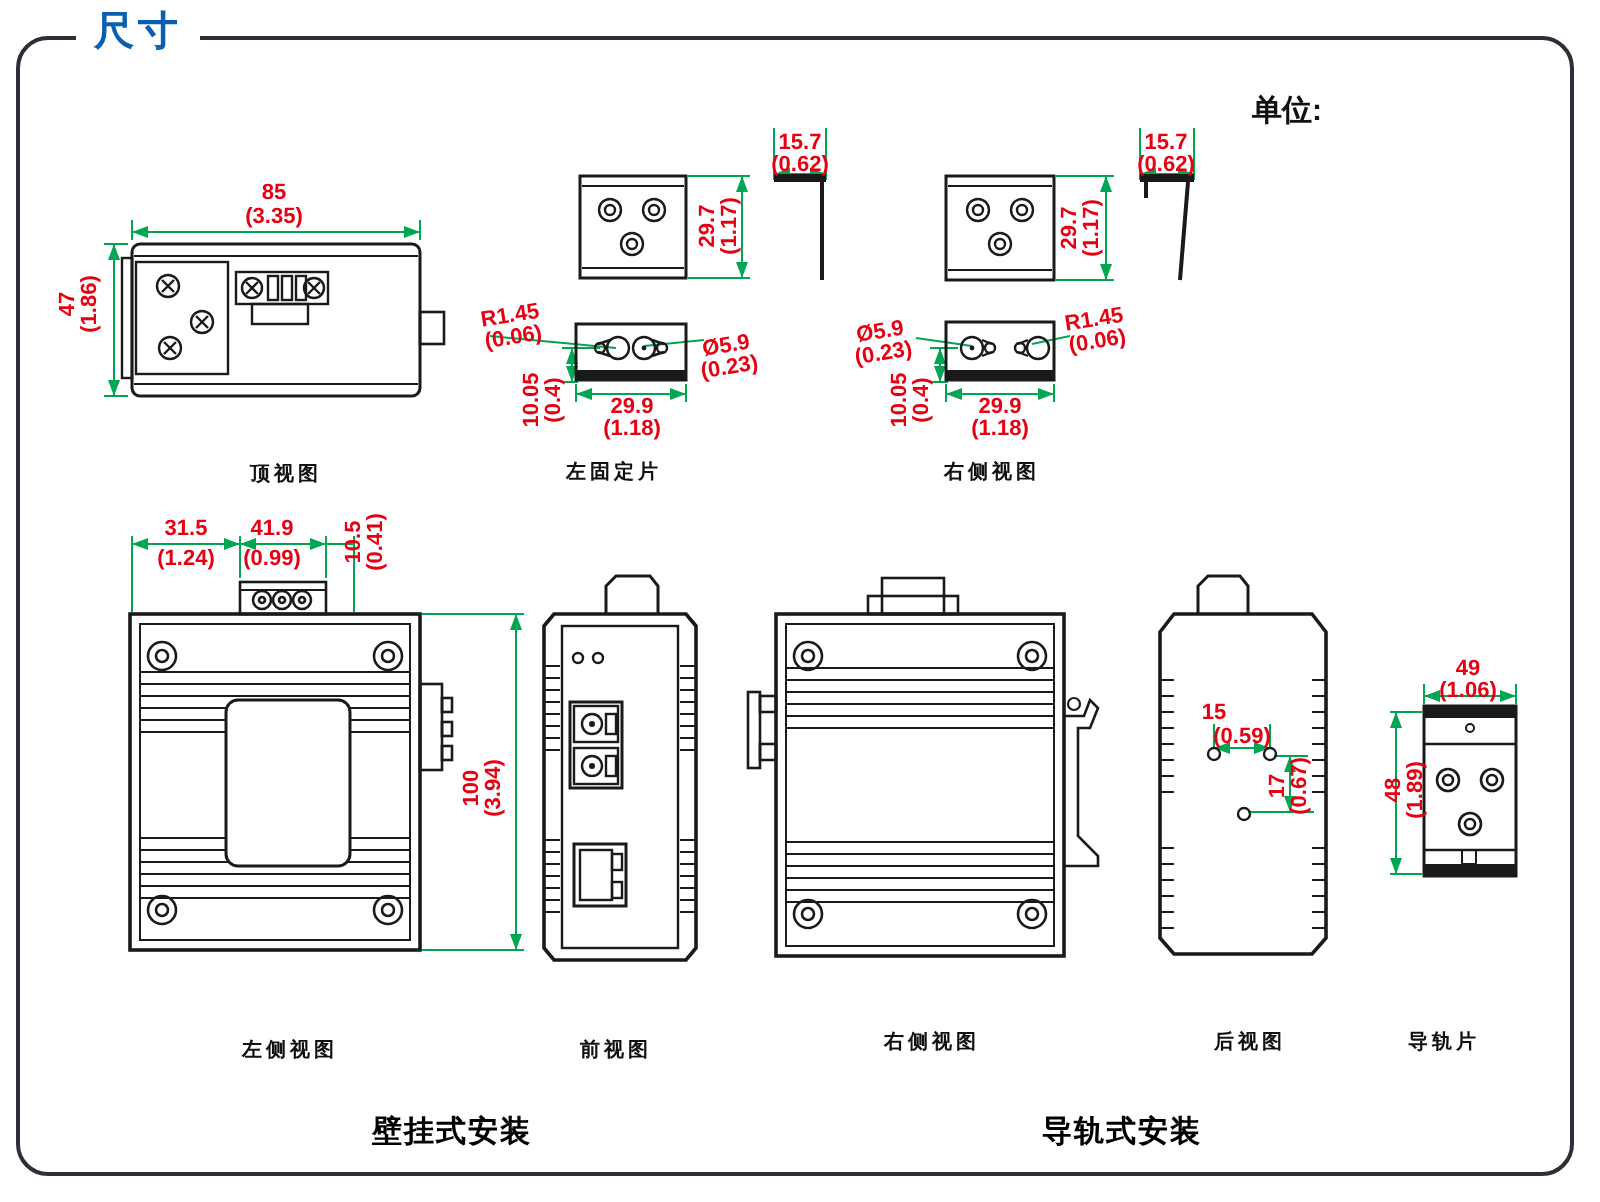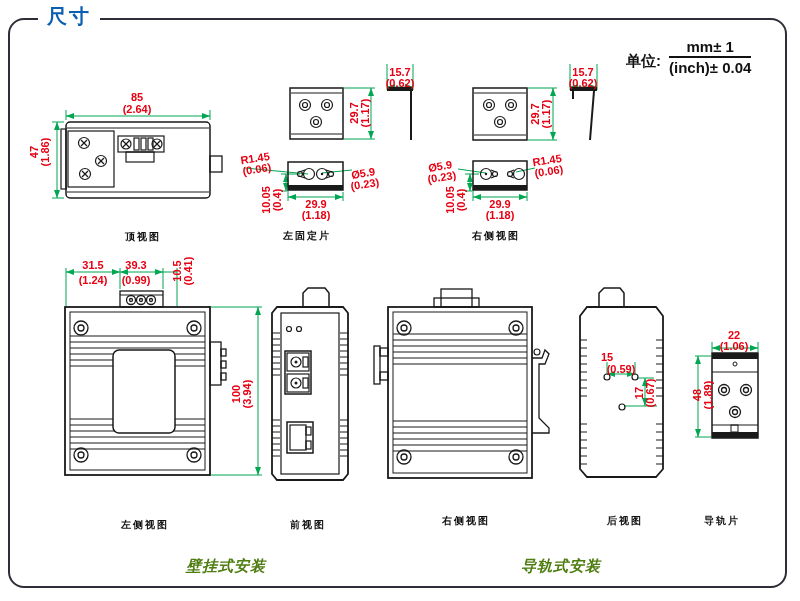--- a/index.html
+++ b/index.html
@@ -17,33 +17,33 @@
   .u-den{display:block;padding-top:1px;}
   svg{position:absolute;left:0;top:0;z-index:1;}
   .dim{position:absolute;z-index:3;color:#e60012;font-weight:bold;font-size:11px;
        line-height:11px;text-align:center;white-space:nowrap;
        transform:translate(-50%,-50%);}
   .dim div{line-height:11px;}
   .rot{transform:translate(-50%,-50%) rotate(-90deg);}
   .slant{transform:translate(-50%,-50%) rotate(-9deg);}
   .vlabel{position:absolute;z-index:3;color:#111;font-weight:bold;font-size:10px;
           letter-spacing:2px;white-space:nowrap;transform:translate(-50%,-50%);}
-  .slabel{position:absolute;z-index:3;color:#4d7c0f;font-weight:bold;font-size:15px;
-          letter-spacing:1px;white-space:nowrap;transform:translate(-50%,-50%);font-style:italic;}
+  .slabel{position:absolute;z-index:3;color:#000000;font-weight:bold;font-size:15px;
+          letter-spacing:1px;white-space:nowrap;transform:translate(-50%,-50%);}
 </style>
 </head>
 <body>
 
 <div class="stage">
 
   <div class="frame"></div>
   <div class="title">尺寸</div>
 
   <div class="units">
-    <span class="u-label">单位:</span><span class="u-frac"><span class="u-num">mm± 1</span><span class="u-den">(inch)± 0.04</span></span>
+    <span class="u-label">单位:</span>
   </div>
 
   <svg width="800" height="601" viewBox="0 0 800 601">
     <defs>
       <marker id="aE" markerUnits="userSpaceOnUse" markerWidth="10" markerHeight="8" refX="8" refY="3" orient="auto">
           <path d="M0,0L8,3L0,6Z" fill="#00a651"></path>
         </marker>
       <marker id="aS" markerUnits="userSpaceOnUse" markerWidth="10" markerHeight="8" refX="8" refY="3" orient="auto-start-reverse">
           <path d="M0,0L8,3L0,6Z" fill="#00a651"></path>
         </marker>
@@ -404,21 +404,21 @@
         <circle cx="735" cy="412" r="5.5"></circle>
           <circle cx="735" cy="412" r="2.5"></circle>
       </g>
       <line x1="712" y1="425" x2="758" y2="425" stroke-width="1.2"></line>
       <rect x="731" y="425" width="7" height="7" stroke-width="1"></rect>
       <rect x="712" y="432" width="46" height="6" fill="#1a1a1a" stroke="none"></rect>
     </g>
   </svg>
 
   <div class="dim" style="left:137px;top:97px">85</div>
-  <div class="dim" style="left:137px;top:109px">(2.64)</div>
+  <div class="dim" style="left:137px;top:109px">(3.35)</div>
   <div class="dim rot" style="left:40px;top:152px">
     <div>47</div>
     <div>(1.86)</div>
   </div>
 
   <div class="dim" style="left:400px;top:72px">15.7</div>
   <div class="dim" style="left:400px;top:83px">(0.62)</div>
   <div class="dim rot" style="left:360px;top:113px">
     <div>29.7</div>
     <div>(1.17)</div>
@@ -454,39 +454,39 @@
   </div>
   <div class="dim rot" style="left:456px;top:200px">
     <div>10.05</div>
     <div>(0.4)</div>
   </div>
   <div class="dim" style="left:500px;top:204px">29.9</div>
   <div class="dim" style="left:500px;top:215px">(1.18)</div>
 
   <div class="dim" style="left:93px;top:265px">31.5</div>
   <div class="dim" style="left:93px;top:280px">(1.24)</div>
-  <div class="dim" style="left:136px;top:265px">39.3</div>
+  <div class="dim" style="left:136px;top:265px">41.9</div>
   <div class="dim" style="left:136px;top:280px">(0.99)</div>
   <div class="dim rot" style="left:183px;top:271px">
     <div>10.5</div>
     <div>(0.41)</div>
   </div>
   <div class="dim rot" style="left:242px;top:394px">
     <div>100</div>
     <div>(3.94)</div>
   </div>
 
   <div class="dim" style="left:607px;top:357px">15</div>
   <div class="dim" style="left:621px;top:369px">(0.59)</div>
   <div class="dim rot" style="left:645px;top:393px">
     <div>17</div>
     <div>(0.67)</div>
   </div>
 
-  <div class="dim" style="left:734px;top:335px">22</div>
+  <div class="dim" style="left:734px;top:335px">49</div>
   <div class="dim" style="left:734px;top:346px">(1.06)</div>
   <div class="dim rot" style="left:703px;top:395px">
     <div>48</div>
     <div>(1.89)</div>
   </div>
 
   <div class="vlabel" style="left:143px;top:237px">顶视图</div>
   <div class="vlabel" style="left:307px;top:236px">左固定片</div>
   <div class="vlabel" style="left:496px;top:236px">右侧视图</div>
   <div class="vlabel" style="left:145px;top:525px">左侧视图</div>

